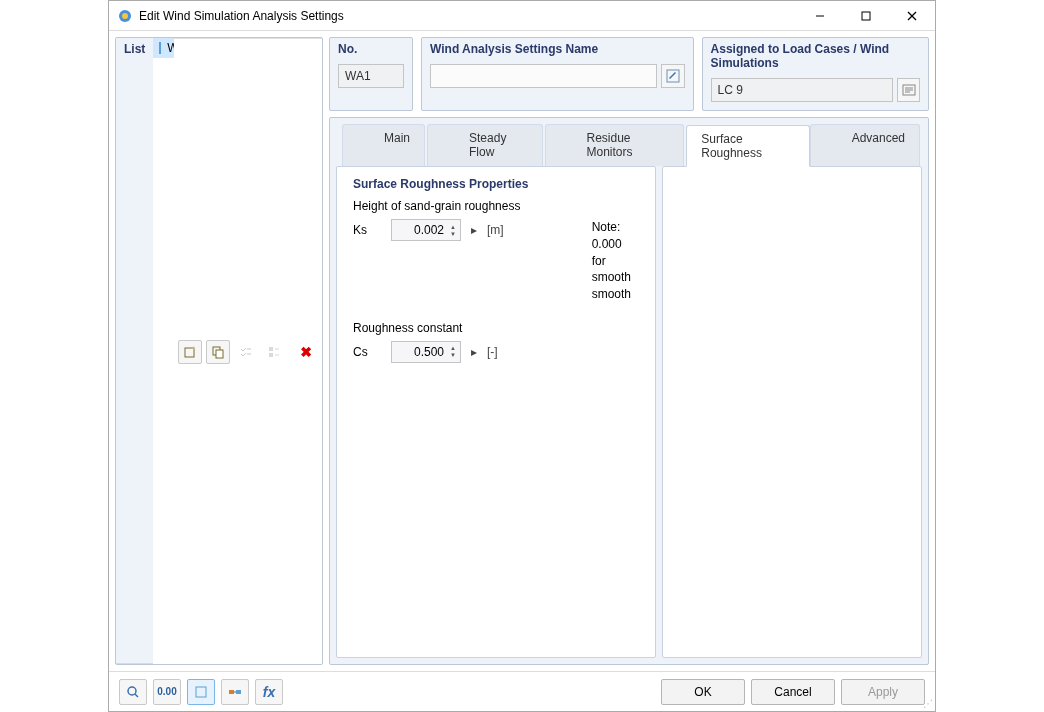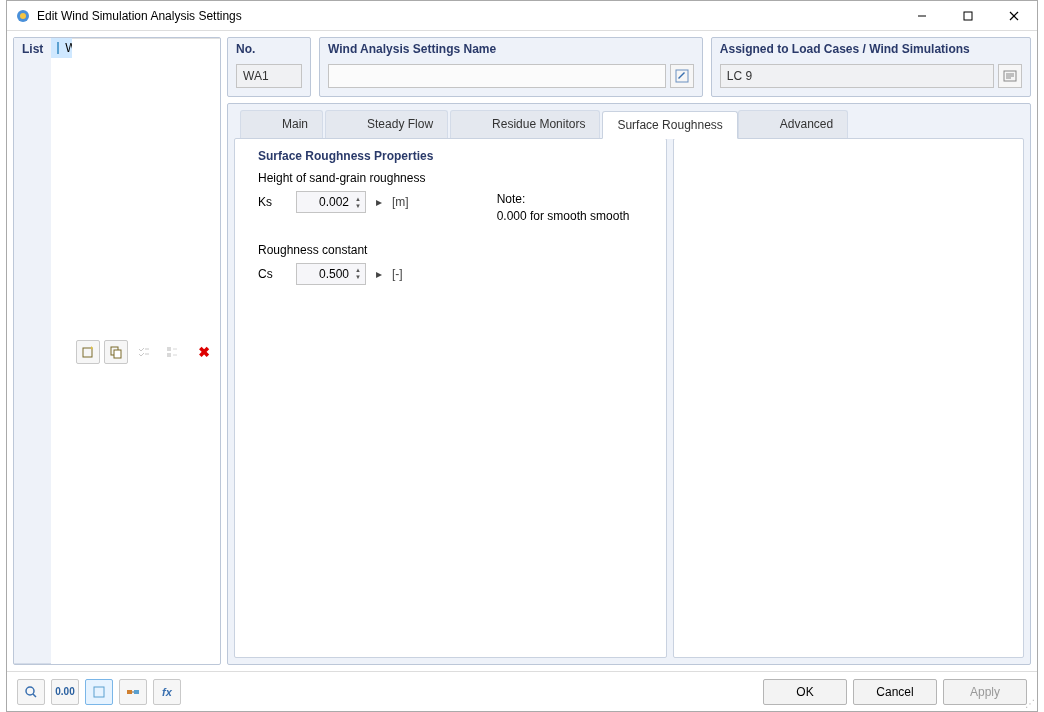--- a/index.html
+++ b/index.html
@@ -1,36 +1,36 @@
 <!DOCTYPE html>
 <html><head>
 <meta charset="utf-8">
 <style>
   * { box-sizing: border-box; margin: 0; padding: 0; font-family: "Segoe UI", Arial, sans-serif; }
   body { background: #fff; font-size: 12px; color: #000; }
-  .window { width: 1032px; height: 712px; border: 1px solid #aaa; display: flex; flex-direction: column; margin: 0 auto; background: #fff; }
+  .window { width: 828px; height: 712px; border: 1px solid #aaa; display: flex; flex-direction: column; margin: 0 auto; background: #fff; }
   
   
   .titlebar { height: 30px; display: flex; align-items: center; padding-left: 8px; border-bottom: 1px solid #ddd; }
   .titlebar .icon { width:16px; height:16px; margin-right:6px; display:flex; align-items:center; justify-content:center; }
   .titlebar .title { flex:1; font-size:12px; }
   .titlebar .winbtn { width:46px; height:30px; display:flex; align-items:center; justify-content:center; font-size:12px; }
 
   
   .body { flex:1; display:flex; flex-direction:column; }
   .upper { flex:1; display:flex; padding:6px; gap:6px; min-height:0; }
   
   
   .leftpanel { width:208px; border:1px solid #bcc7d8; border-radius:2px; display:flex; flex-direction:row; background:#fff; }
   .leftpanel .header { background:#eef2f9; color:#2a3a6a; font-weight:600; padding:4px 8px; border-bottom:1px solid #d3dbe8; }
   .leftpanel .listarea { flex:1; overflow:auto; }
   .listitem { display:flex; align-items:center; padding:3px 6px; gap:6px; background:#cfe8ff; }
   .listitem .sq { width:12px; height:12px; background:#9cd1f0; border:1px solid #5aa0d0; }
   .leftpanel .lp-toolbar { display:flex; align-items:center; padding:4px; gap:4px; border-top:1px solid #e0e0e0; }
-  .iconbtn { width:24px; height:24px; border:1px solid #c9c9c9; background:#f6f6f6; border-radius:2px; display:flex; align-items:center; justify-content:center; font-size:11px; color:#555; }
+  .iconbtn { width:24px; height:24px; border:1px solid #c9c9c9; background:#f6f6f6; border-radius:2px; display:flex; align-items:center; justify-content:center; font-size:14px; color:#555; }
   .iconbtn.flat { border-color:transparent; background:transparent; }
   .iconbtn.disabled { opacity:0.45; }
   .iconbtn svg { width:14px; height:14px; }
   .spacer { flex:1; }
   .xbtn { color:#d00; font-weight:bold; font-size:14px; }
 
   
   .rightpanel { flex:1; display:flex; flex-direction:column; gap:6px; min-height:0;}
   .toprow { display:flex; gap:8px; }
   .panel { border:1px solid #bcc7d8; border-radius:2px; background:#eef2f9; }
@@ -44,21 +44,21 @@
   .inputrow { display:flex; gap:4px; align-items:center; }
   .sidebtn { width:26px; height:24px; border:1px solid #c4c4c4; background:#f6f6f6; display:flex; align-items:center; justify-content:center; }
 
   
   .maincard { flex:1; border:1px solid #bcc7d8; border-radius:2px; background:#eef2f9; display:flex; flex-direction:column; min-height:0;}
   .tabstrip { display:flex; padding:6px 6px 0 12px; gap:0; }
   .tab { padding:6px 14px; border:1px solid transparent; border-bottom:none; font-size:12px; color:#333; border-radius:3px 3px 0 0; cursor:default; }
   .tab.inactive { background:#e4e8ef; border-color:#d3dbe8; margin-right:2px;padding-left:41px;}
   .tab.active { background:#fff; border:1px solid #c9d2e0; border-bottom:1px solid #fff; position:relative; top:1px; }
   .tabcontent-wrap { flex:1; padding:0 6px 6px 6px; display:flex; gap:6px; min-height:0;}
-  .content-left { flex:1.05; background:#fff; border:1px solid #c9d2e0; border-radius:2px; padding:10px 23px; }
+  .content-left { flex:1.05; background:#fff; border:1px solid #c9d2e0; border-radius:2px; padding:10px 16px; }
   .content-right { flex:0.95; background:#fff; border:1px solid #c9d2e0; border-radius:2px; }
   .section-title { color:#2a3a6a; font-weight:600; margin-bottom:8px; }
   .formrow { display:flex; align-items:center; gap:6px; margin-bottom:6px; }
   .formlabel { width:32px; }
   .spin { width:70px; height:22px; border:1px solid #c4c4c4; background:#f6f6f9; display:flex; align-items:center; justify-content:flex-end; padding:0 4px; position:relative; }
   .spin .arrows { position:absolute; right:2px; top:1px; bottom:1px; width:10px; display:flex; flex-direction:column; justify-content:center; gap:1px;}
   .spin .arrows span { font-size:6px; line-height:6px; color:#555; text-align:center;}
   .spin .val { margin-right:12px; }
   .playbtn { width:14px; height:22px; display:flex; align-items:center; justify-content:center; color:#444;}
   .unit { color:#444; }

